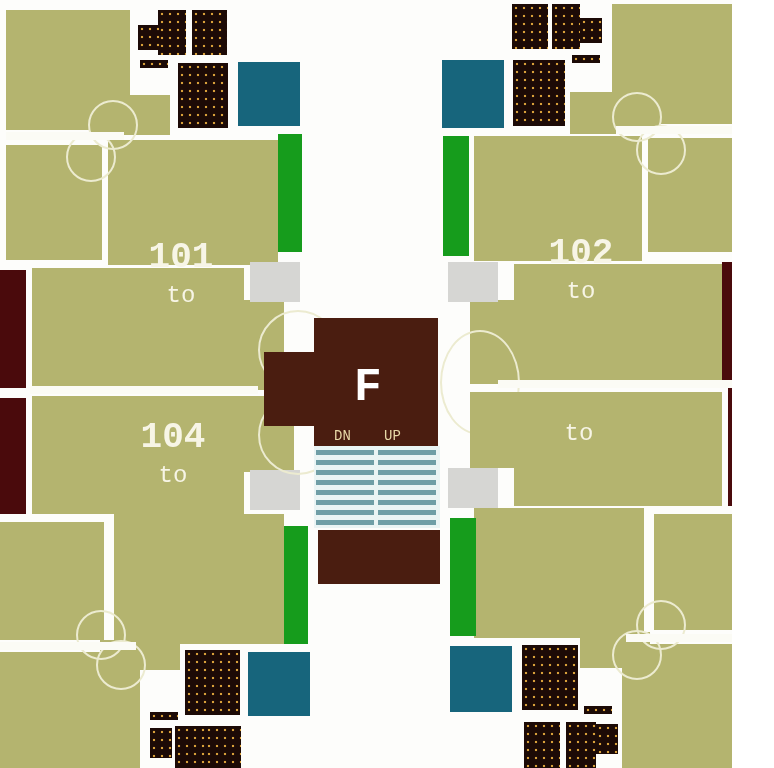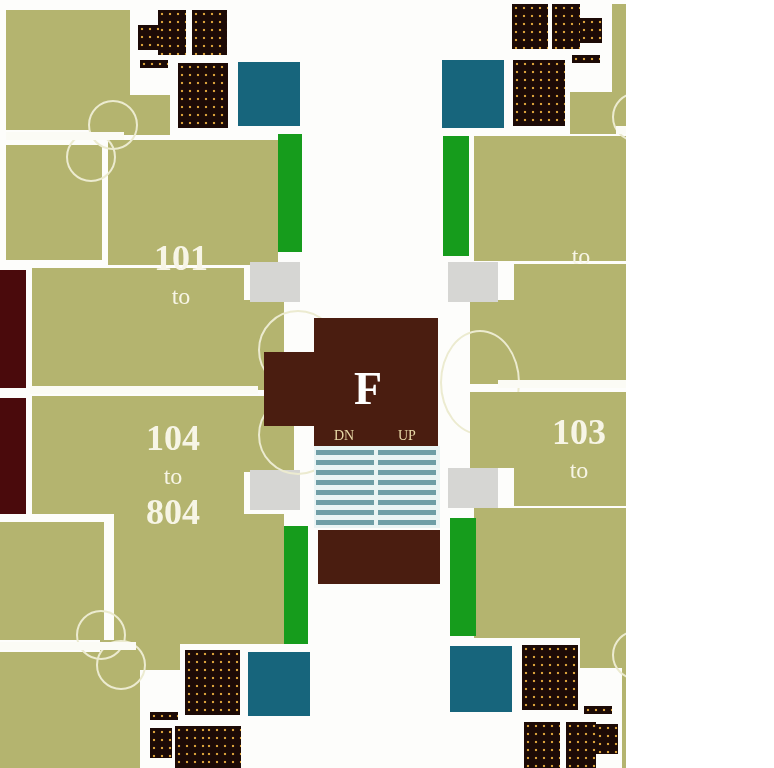--- a/index.html
+++ b/index.html
@@ -1,16 +1,16 @@
 <!DOCTYPE html>
 <html><head>
 <meta charset="utf-8">
 <style>
   html,body{margin:0;padding:0;background:#ffffff;}
-  #plan{position:relative;width:626px;height:768px;overflow:hidden;background:#fdfdfb;font-family:Liberation Serif, serif;}
+  #plan{position:relative;width:732px;height:768px;overflow:hidden;background:#fdfdfb;font-family:Liberation Mono, monospace;}
   .r{position:absolute;}
   .room{background:#b4b46f;}
   .wall{background:#fbfbf5;}
   .bath{background:#1c0a06;background-image:radial-gradient(circle,#d8a03a 1.2px,transparent 1.6px);background-size:8px 8px;}
   .blue{background:#17657c;}
   .green{background:#169c1c;}
   .maroon{background:#4a0a0c;}
   .core{background:#4a1d10;}
   .grey{background:#d6d6d3;}
   .stair{background:#eaf4f4;}
@@ -64,20 +64,21 @@
   <div class="r bath" style="left:513px;top:60px;width:52px;height:66px;"></div>
   <div class="r blue" style="left:442px;top:60px;width:62px;height:68px;"></div>
   <div class="r green" style="left:443px;top:136px;width:26px;height:120px;"></div>
   <div class="r grey" style="left:448px;top:262px;width:50px;height:40px;"></div>
   <div class="r maroon" style="left:722px;top:262px;width:46px;height:118px;"></div>
   <div class="arc" style="left:612px;top:92px;width:50px;height:50px;"></div>
   <div class="arc" style="left:636px;top:125px;width:50px;height:50px;"></div>
   <div class="arc" style="left:440px;top:330px;width:80px;height:105px;"></div>
 
   <div class="label" style="left:536px;top:236px;width:90px;">
+    <div class="num">102</div>
     <div class="to" style="margin:8px 0 6px;">to</div>
   </div>
 
   <div class="r room" style="left:32px;top:396px;width:212px;height:118px;"></div>
   <div class="r room" style="left:244px;top:396px;width:50px;height:76px;"></div>
   <div class="r room" style="left:114px;top:514px;width:170px;height:130px;"></div>
   <div class="r room" style="left:0px;top:522px;width:104px;height:118px;"></div>
   <div class="r room" style="left:0px;top:652px;width:140px;height:116px;"></div>
   <div class="r room" style="left:100px;top:640px;width:80px;height:30px;"></div>
   <div class="r bath" style="left:185px;top:650px;width:55px;height:65px;"></div>
@@ -89,21 +90,20 @@
   <div class="r green" style="left:284px;top:526px;width:24px;height:118px;"></div>
   <div class="r grey" style="left:250px;top:470px;width:50px;height:40px;"></div>
   <div class="r maroon" style="left:0px;top:398px;width:26px;height:116px;"></div>
   <div class="arc" style="left:76px;top:610px;width:50px;height:50px;"></div>
   <div class="arc" style="left:96px;top:640px;width:50px;height:50px;"></div>
   <div class="arc" style="left:258px;top:395px;width:80px;height:80px;"></div>
 
   <div class="label" style="left:128px;top:420px;width:90px;">
     <div class="num">104</div>
     <div class="to" style="margin:8px 0 6px;">to</div>
-    <div class="num">804</div>
   </div>
 
   <div class="r room" style="left:514px;top:392px;width:208px;height:114px;"></div>
   <div class="r room" style="left:470px;top:392px;width:44px;height:76px;"></div>
   <div class="r room" style="left:474px;top:508px;width:170px;height:130px;"></div>
   <div class="r room" style="left:654px;top:514px;width:120px;height:116px;"></div>
   <div class="r room" style="left:622px;top:644px;width:152px;height:124px;"></div>
   <div class="r room" style="left:580px;top:632px;width:70px;height:36px;"></div>
   <div class="r bath" style="left:522px;top:645px;width:56px;height:65px;"></div>
   <div class="r bath" style="left:584px;top:706px;width:28px;height:8px;"></div>
@@ -111,29 +111,28 @@
   <div class="r bath" style="left:566px;top:722px;width:30px;height:46px;"></div>
   <div class="r bath" style="left:596px;top:724px;width:22px;height:30px;"></div>
   <div class="r blue" style="left:450px;top:646px;width:62px;height:66px;"></div>
   <div class="r green" style="left:450px;top:518px;width:26px;height:118px;"></div>
   <div class="r grey" style="left:448px;top:468px;width:50px;height:40px;"></div>
   <div class="r maroon" style="left:728px;top:388px;width:42px;height:118px;"></div>
   <div class="arc" style="left:636px;top:600px;width:50px;height:50px;"></div>
   <div class="arc" style="left:612px;top:630px;width:50px;height:50px;"></div>
 
   <div class="label" style="left:534px;top:414px;width:90px;">
-    <div class="num">103</div>
     <div class="to" style="margin:8px 0 6px;">to</div>
   </div>
 
   <div class="r core" style="left:314px;top:318px;width:124px;height:130px;"></div>
   <div class="r core" style="left:264px;top:352px;width:54px;height:74px;"></div>
   <div class="bigF" style="left:354px;top:362px;">F</div>
   <div class="corelbl" style="left:334px;top:428px;">DN</div>
-  <div class="corelbl" style="left:398px;top:428px;">UP</div>
+  <div class="corelbl" style="left:384px;top:428px;">UP</div>
 
   <div class="r stair" style="left:314px;top:446px;width:126px;height:82px;">
     <div class="step" style="left:2px;top:4px;width:58px;"></div>
     <div class="step" style="left:64px;top:4px;width:58px;"></div>
     <div class="step" style="left:2px;top:14px;width:58px;"></div>
     <div class="step" style="left:64px;top:14px;width:58px;"></div>
     <div class="step" style="left:2px;top:24px;width:58px;"></div>
     <div class="step" style="left:64px;top:24px;width:58px;"></div>
     <div class="step" style="left:2px;top:34px;width:58px;"></div>
     <div class="step" style="left:64px;top:34px;width:58px;"></div>

